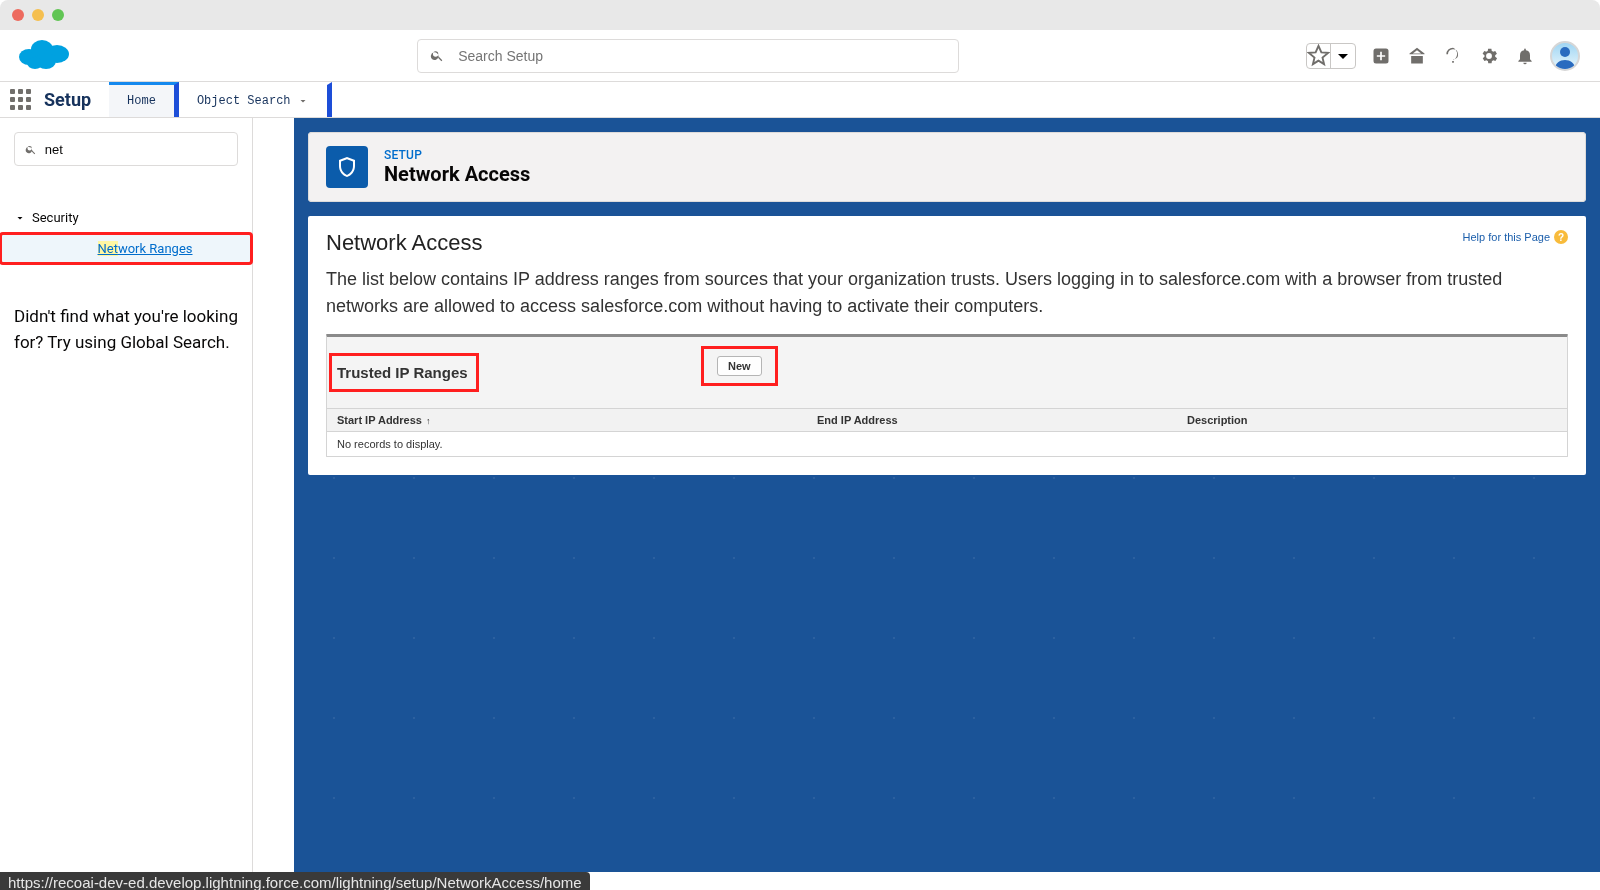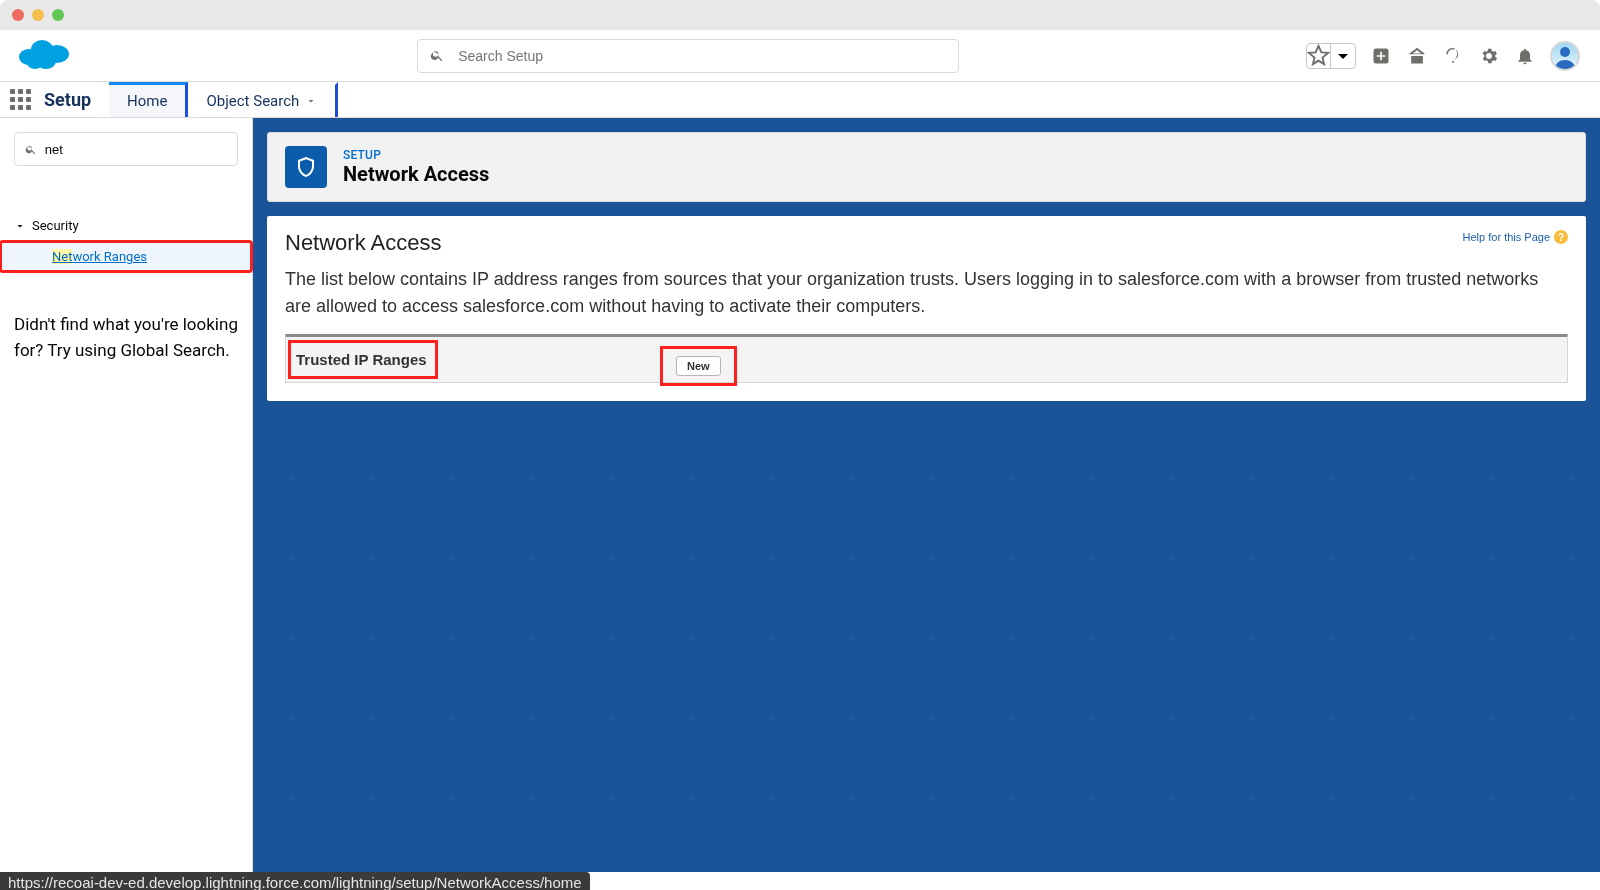--- a/index.html
+++ b/index.html
@@ -25,30 +25,30 @@
   .star-combo .seg:first-child{border-right:1px solid #c9c7c5;}
   .avatar{width:30px;height:30px;border-radius:50%;background:linear-gradient(#9fd5f3,#e8f6fc);border:2px solid #d6d6d6;display:flex;align-items:center;justify-content:center;overflow:hidden;}
   .avatar svg{width:26px;height:26px;}
 
   .context-bar{height:36px;border-bottom:1px solid #dddbda;display:flex;align-items:stretch;background:#fff;}
   .waffle{width:40px;display:flex;align-items:center;justify-content:center;}
   .waffle-grid{display:grid;grid-template-columns:repeat(3,5px);grid-template-rows:repeat(3,5px);gap:3px;}
   .waffle-grid span{width:5px;height:5px;background:#706e6b;border-radius:1px;}
   .app-name{font-size:18px;font-weight:700;color:#16325c;display:flex;align-items:center;padding:0 18px 0 4px;}
   .context-tabs{display:flex;align-items:stretch;}
-  .ctx-tab{display:flex;align-items:center;padding:0 18px;font-size:15px;color:#16325c;border-right:3px solid #1d4ed8;cursor:pointer;gap:6px;}
+  .ctx-tab{display:flex;align-items:center;padding:0 18px;font-size:12px;color:#16325c;border-right:5px solid #1d4ed8;cursor:pointer;gap:6px;font-family:Liberation Mono, monospace;}
   .ctx-tab.active{background:#f4f6f9;border-top:3px solid #1589ee;padding-top:0;}
   .ctx-tab:not(.active){border-top:3px solid transparent;}
 
-  .body-split{display:flex;height:calc(890px - 30px - 52px - 36px - 18px);}
+  .body-split{display:flex;height:calc(890px - 30px - 52px - 36px - 18px);gap:41px;}
   .sidebar{width:253px;border-right:1px solid #dddbda;padding:14px 14px;display:flex;flex-direction:column;gap:14px;}
   .side-search{border:1px solid #dddbda;border-radius:4px;height:34px;display:flex;align-items:center;padding:0 10px;gap:8px;}
   .side-search svg{width:13px;height:13px;fill:#706e6b;}
   .side-search input{border:none;outline:none;font-size:13px;color:#080707;width:100%;}
-  .tree{margin-top:38px;}
+  .tree{margin-top:30px;text-align:center;}
   .tree-header{display:flex;align-items:center;gap:6px;font-size:13px;color:#080707;font-weight:400;margin-bottom:8px;cursor:pointer;}
   .tree-header svg{width:12px;height:12px;fill:#080707;}
   .tree-item{position:relative;margin-left:-14px;margin-right:-14px;}
   .tree-link{display:block;padding:8px 14px 8px 52px;font-size:13px;color:#006dcc;text-decoration:underline;background:#eef6fb;}
   .tree-link mark{background:#fff7a3;color:inherit;}
   .annot{position:absolute;inset:-1px;border:3px solid #ff1f1f;border-radius:4px;pointer-events:none;}
   .side-hint{font-size:17px;color:#080707;line-height:1.5;margin-top:26px;}
 
   .stage{flex:1;background:#1a5397;background-image:radial-gradient(rgba(255,255,255,.08) 1px,transparent 1px);background-size:80px 80px;background-position:0 0;padding:14px 14px;overflow:auto;}
   .page-header{background:#f3f2f2;border-radius:4px;padding:14px 18px;display:flex;align-items:center;gap:16px;box-shadow:0 0 0 1px #dddbda inset;}
@@ -58,21 +58,21 @@
   .ph-title{font-size:20px;font-weight:700;color:#080707;}
 
   .content-card{background:#fff;border-radius:2px;margin-top:14px;padding:14px 18px 18px;}
   .cc-title{font-size:22px;color:#222;font-weight:400;margin-bottom:10px; font-family: Arial, sans-serif;}
   .cc-desc{font-size:18px;color:#333;line-height:1.5;margin-bottom:14px;font-family: Arial, sans-serif;}
   .help-row{display:flex;justify-content:space-between;align-items:flex-start;}
   .help-link{font-size:11px;color:#1b5eab;cursor:pointer;display:flex;align-items:center;gap:4px;font-family: Arial, sans-serif;}
   .help-link .qm{width:14px;height:14px;border-radius:50%;background:#f8bb3b;color:#fff;font-size:10px;display:flex;align-items:center;justify-content:center;font-weight:bold;}
 
   .list-block{border-top:3px solid #8a8a8a;background:#f4f4f4;border-radius:1px;border:1px solid #d4d4d4;border-top:3px solid #8a8a8a;}
-  .list-head{display:flex;align-items:flex-end;padding:6px 10px;gap:26px;position:relative;}
+  .list-head{display:flex;align-items:flex-start;padding:19px 10px;gap:26px;position:relative;}
   .list-head-title{font-size:15px;font-weight:700;color:#333;font-family:Arial,sans-serif;position:relative;padding:8px 0;width:134px;}
   .head-annot{position:absolute;top:-3px;left:-8px;right:-8px;bottom:-3px;border:3px solid #ff1f1f;pointer-events:none;}
   .new-wrap{position:relative;margin-left:220px;}
   .new-btn{font-size:11px;font-weight:700;padding:3px 10px;border:1px solid #b5b5b5;background:#fefefe;border-radius:3px;cursor:pointer;font-family:Arial,sans-serif;color:#333;}
   .new-annot{position:absolute;top:-10px;left:-16px;right:-16px;bottom:-10px;border:3px solid #ff1f1f;pointer-events:none;}
 
   .tbl{width:100%;border-collapse:collapse;font-family:Arial,sans-serif;}
   .tbl th{text-align:left;font-size:11px;font-weight:700;color:#333;background:#f2f2f2;padding:5px 10px;border-top:1px solid #d4d4d4;border-bottom:1px solid #d4d4d4;}
   .tbl th .sort{font-size:9px;margin-left:4px;}
   .tbl td{font-size:11px;color:#333;padding:6px 10px;background:#fff;}
@@ -238,18 +238,32 @@
         <div class="list-head">
           <div class="list-head-title">
             <span>Trusted IP Ranges</span>
             <div class="head-annot"></div>
           </div>
           <div class="new-wrap">
             <button class="new-btn">New</button>
             <div class="new-annot"></div>
           </div>
         </div>
+        <table class="tbl">
+          <thead>
+            <tr>
+              <th class="c1"><span>Start IP Address</span><span class="sort">↑</span></th>
+              <th class="c2"><span>End IP Address</span></th>
+              <th class="c3"><span>Description</span></th>
+            </tr>
+          </thead>
+          <tbody>
+            <tr>
+                <td colspan="3">No records to display.</td>
+              </tr>
+          </tbody>
+        </table>
       </div>
     </div>
   </div>
 </div>
 
 <div class="status-bar">https://recoai-dev-ed.develop.lightning.force.com/lightning/setup/NetworkAccess/home</div>
 
 </body></html>

